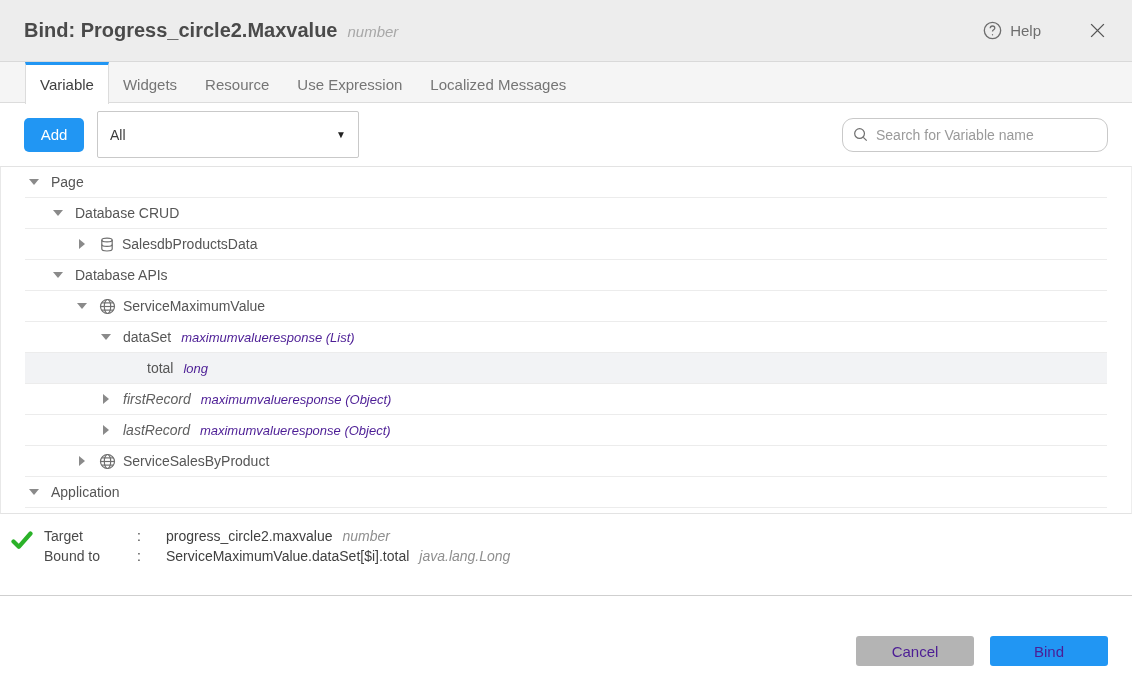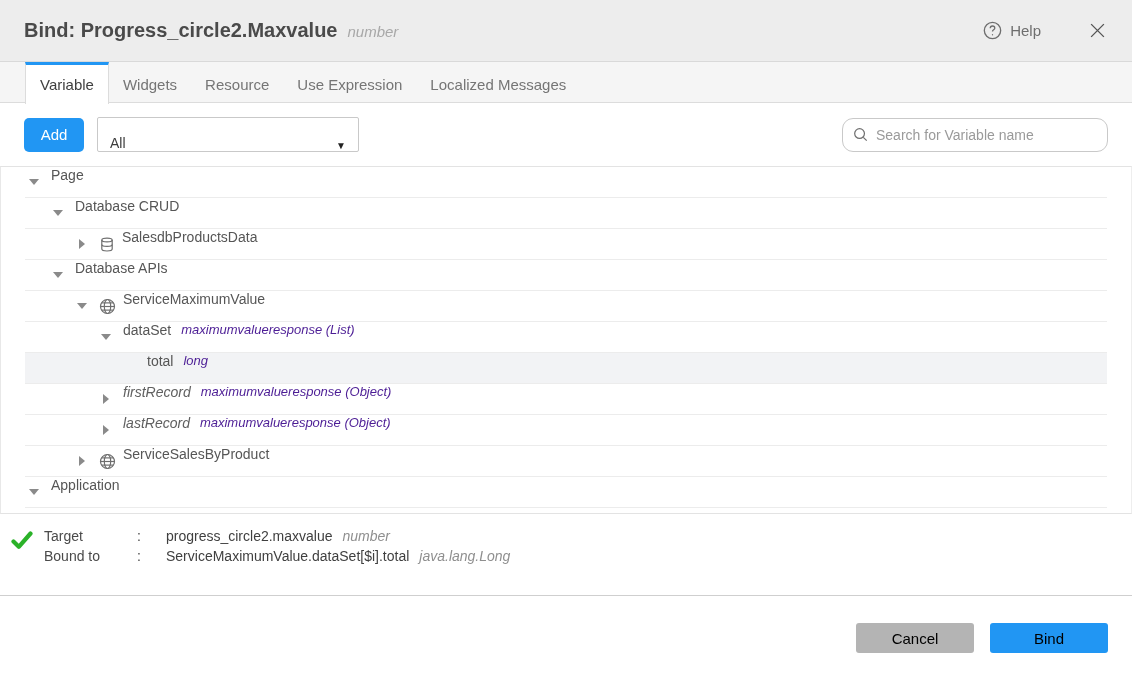--- a/index.html
+++ b/index.html
@@ -46,43 +46,43 @@
     height: 42px; position: relative; z-index: 1;
   }
 
   
   .toolbar { height: 63px; flex: 0 0 63px; display: flex; align-items: center; padding: 0 24px; background: #fff; }
   .add-btn {
     width: 60px; height: 34px; background: var(--accent); color: #fff;
     border: none; border-radius: 5px; font-size: 15px; font-family: inherit; cursor: pointer;
   }
   .filter {
-    margin-left: 13px; width: 262px; height: 35px;
+    margin-left: 13px; width: 262px; height: 47px;
     border: 1px solid #c9c9c9; border-radius: 2px; background: #fff;
-    display: flex; align-items: flex-end; justify-content: space-between;
+    display: flex; align-items: center; justify-content: space-between;
     padding: 0 12px; font-size: 14px; color: #3c3c3c; cursor: pointer;
   }
   .filter-caret { font-size: 10px; color: #222; }
   .searchbox {
     margin-left: auto; width: 266px; height: 34px;
     border: 1px solid #c9c9c9; border-radius: 11px;
     display: flex; align-items: center; gap: 8px; padding: 0 10px; background: #fff;
   }
   .searchbox input { border: none; outline: none; flex: 1; font-size: 14px; font-family: inherit; color: #444; background: transparent; }
   .searchbox input::placeholder { color: #9a9a9a; }
 
   
   .tree {
     flex: 0 0 348px; height: 348px;
     border: 1px solid #e3e3e3; border-left-color: #e8e8e8; border-right-color: #eee;
     background: #fff; overflow: hidden; padding-bottom: 5px;
   }
   .tree-row {
     margin: 0 24px; height: 31px;
-    display: flex; 
+    display: flex; align-items: center;
     border-bottom: 1px solid #ececec;
     font-size: 14px; color: #565656; cursor: pointer;
   }
   .tree-row.selected { background: var(--selected-row); }
   .caret-box { width: 18px; margin-right: 8px; display: flex; justify-content: center; align-items: center; flex: 0 0 18px; }
   .caret-down { width: 0; height: 0; border-left: 5px solid transparent; border-right: 5px solid transparent; border-top: 6px solid #8a8a8a; }
   .caret-right { width: 0; height: 0; border-top: 5px solid transparent; border-bottom: 5px solid transparent; border-left: 6px solid #8a8a8a; }
   .row-icon { margin-right: 7px; display: flex; align-items: center; }
   .row-label { white-space: nowrap; }
   .row-label.italic { font-style: italic; color: #606060; }
@@ -98,21 +98,21 @@
   .kv-colon { width: 29px; flex: 0 0 29px; color: #4a4a4a; }
   .kv-value { color: #3f3f3f; }
   .kv-type { font-style: italic; color: #8f8f8f; margin-left: 10px; }
 
   
   .footer {
     flex: 1; border-top: 1px solid #cfcfcf; background: #fff;
     display: flex; justify-content: flex-end; align-items: flex-start;
     padding: 27px 24px 0; gap: 16px;
   }
-  .btn { width: 118px; height: 30px; border: none; border-radius: 3px; color: #000000; font-size: 15px; font-family: inherit; cursor: pointer; }
+  .btn { width: 118px; height: 30px; border: none; border-radius: 3px; color: #4c1d95; font-size: 15px; font-family: inherit; cursor: pointer; margin-top: 13px; }
   .btn-cancel { background: var(--cancel-button); }
   .btn-bind { background: var(--accent); }
 </style>
 </head>
 <body>
 
 <div class="dialog">
 
   <div class="titlebar">
     <span class="title">Bind: Progress_circle2.Maxvalue</span>

